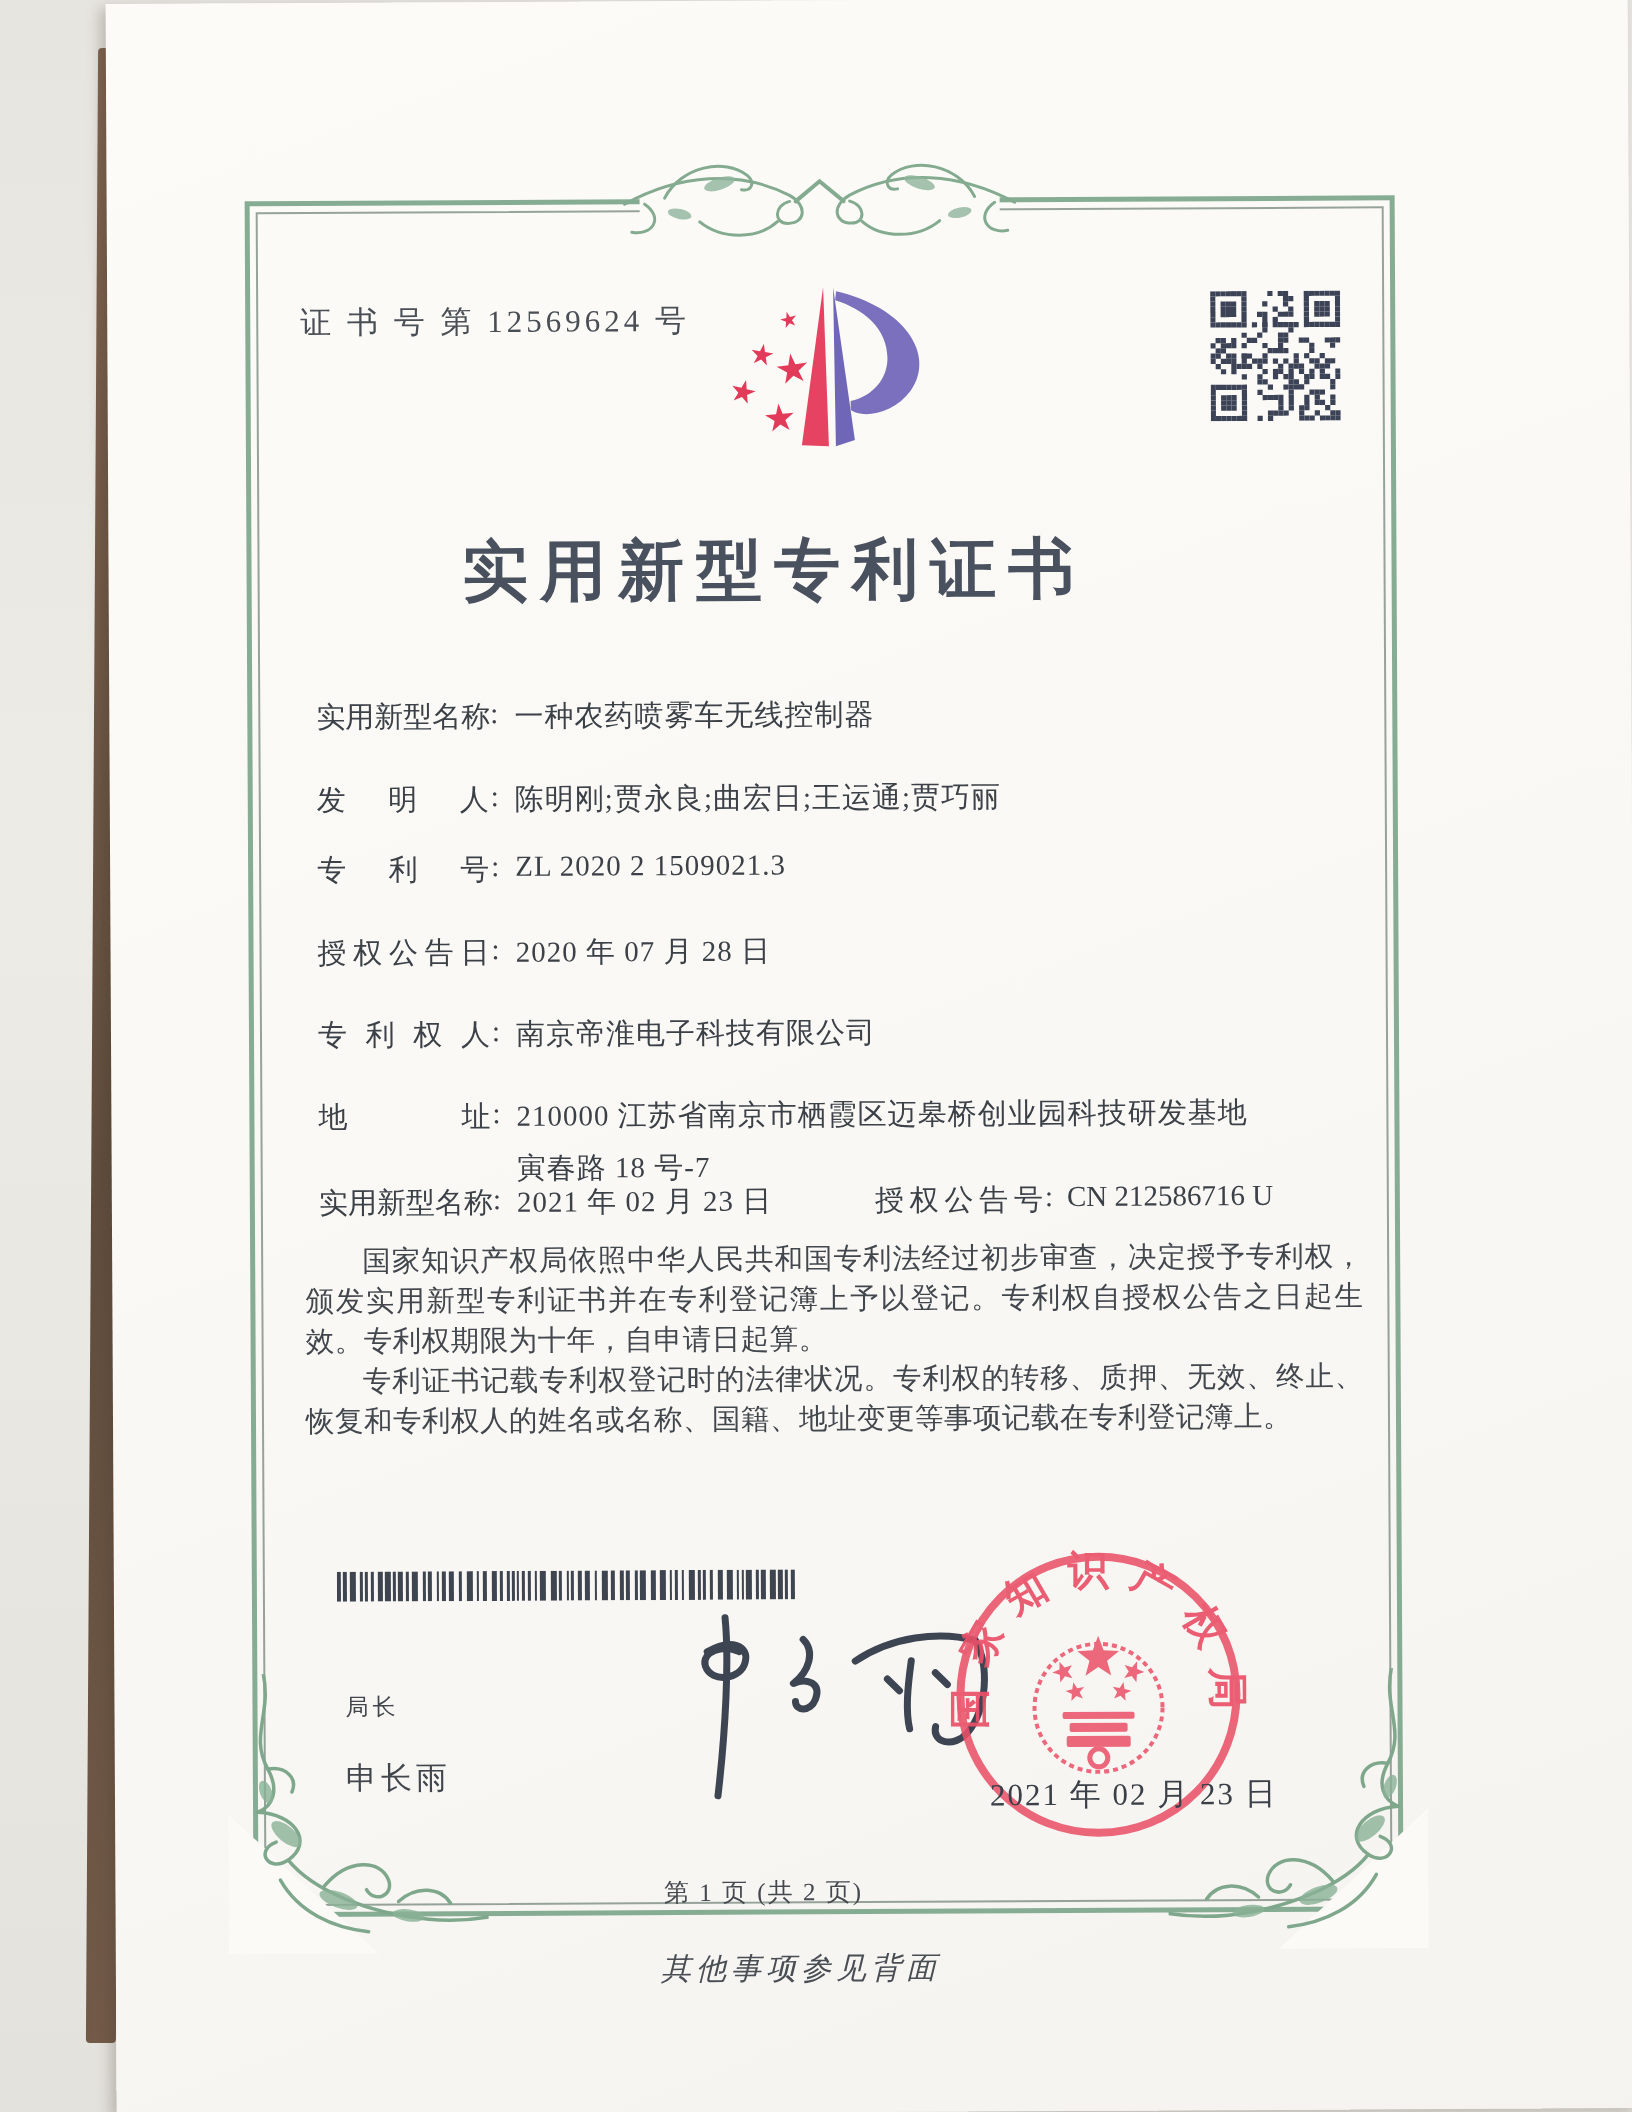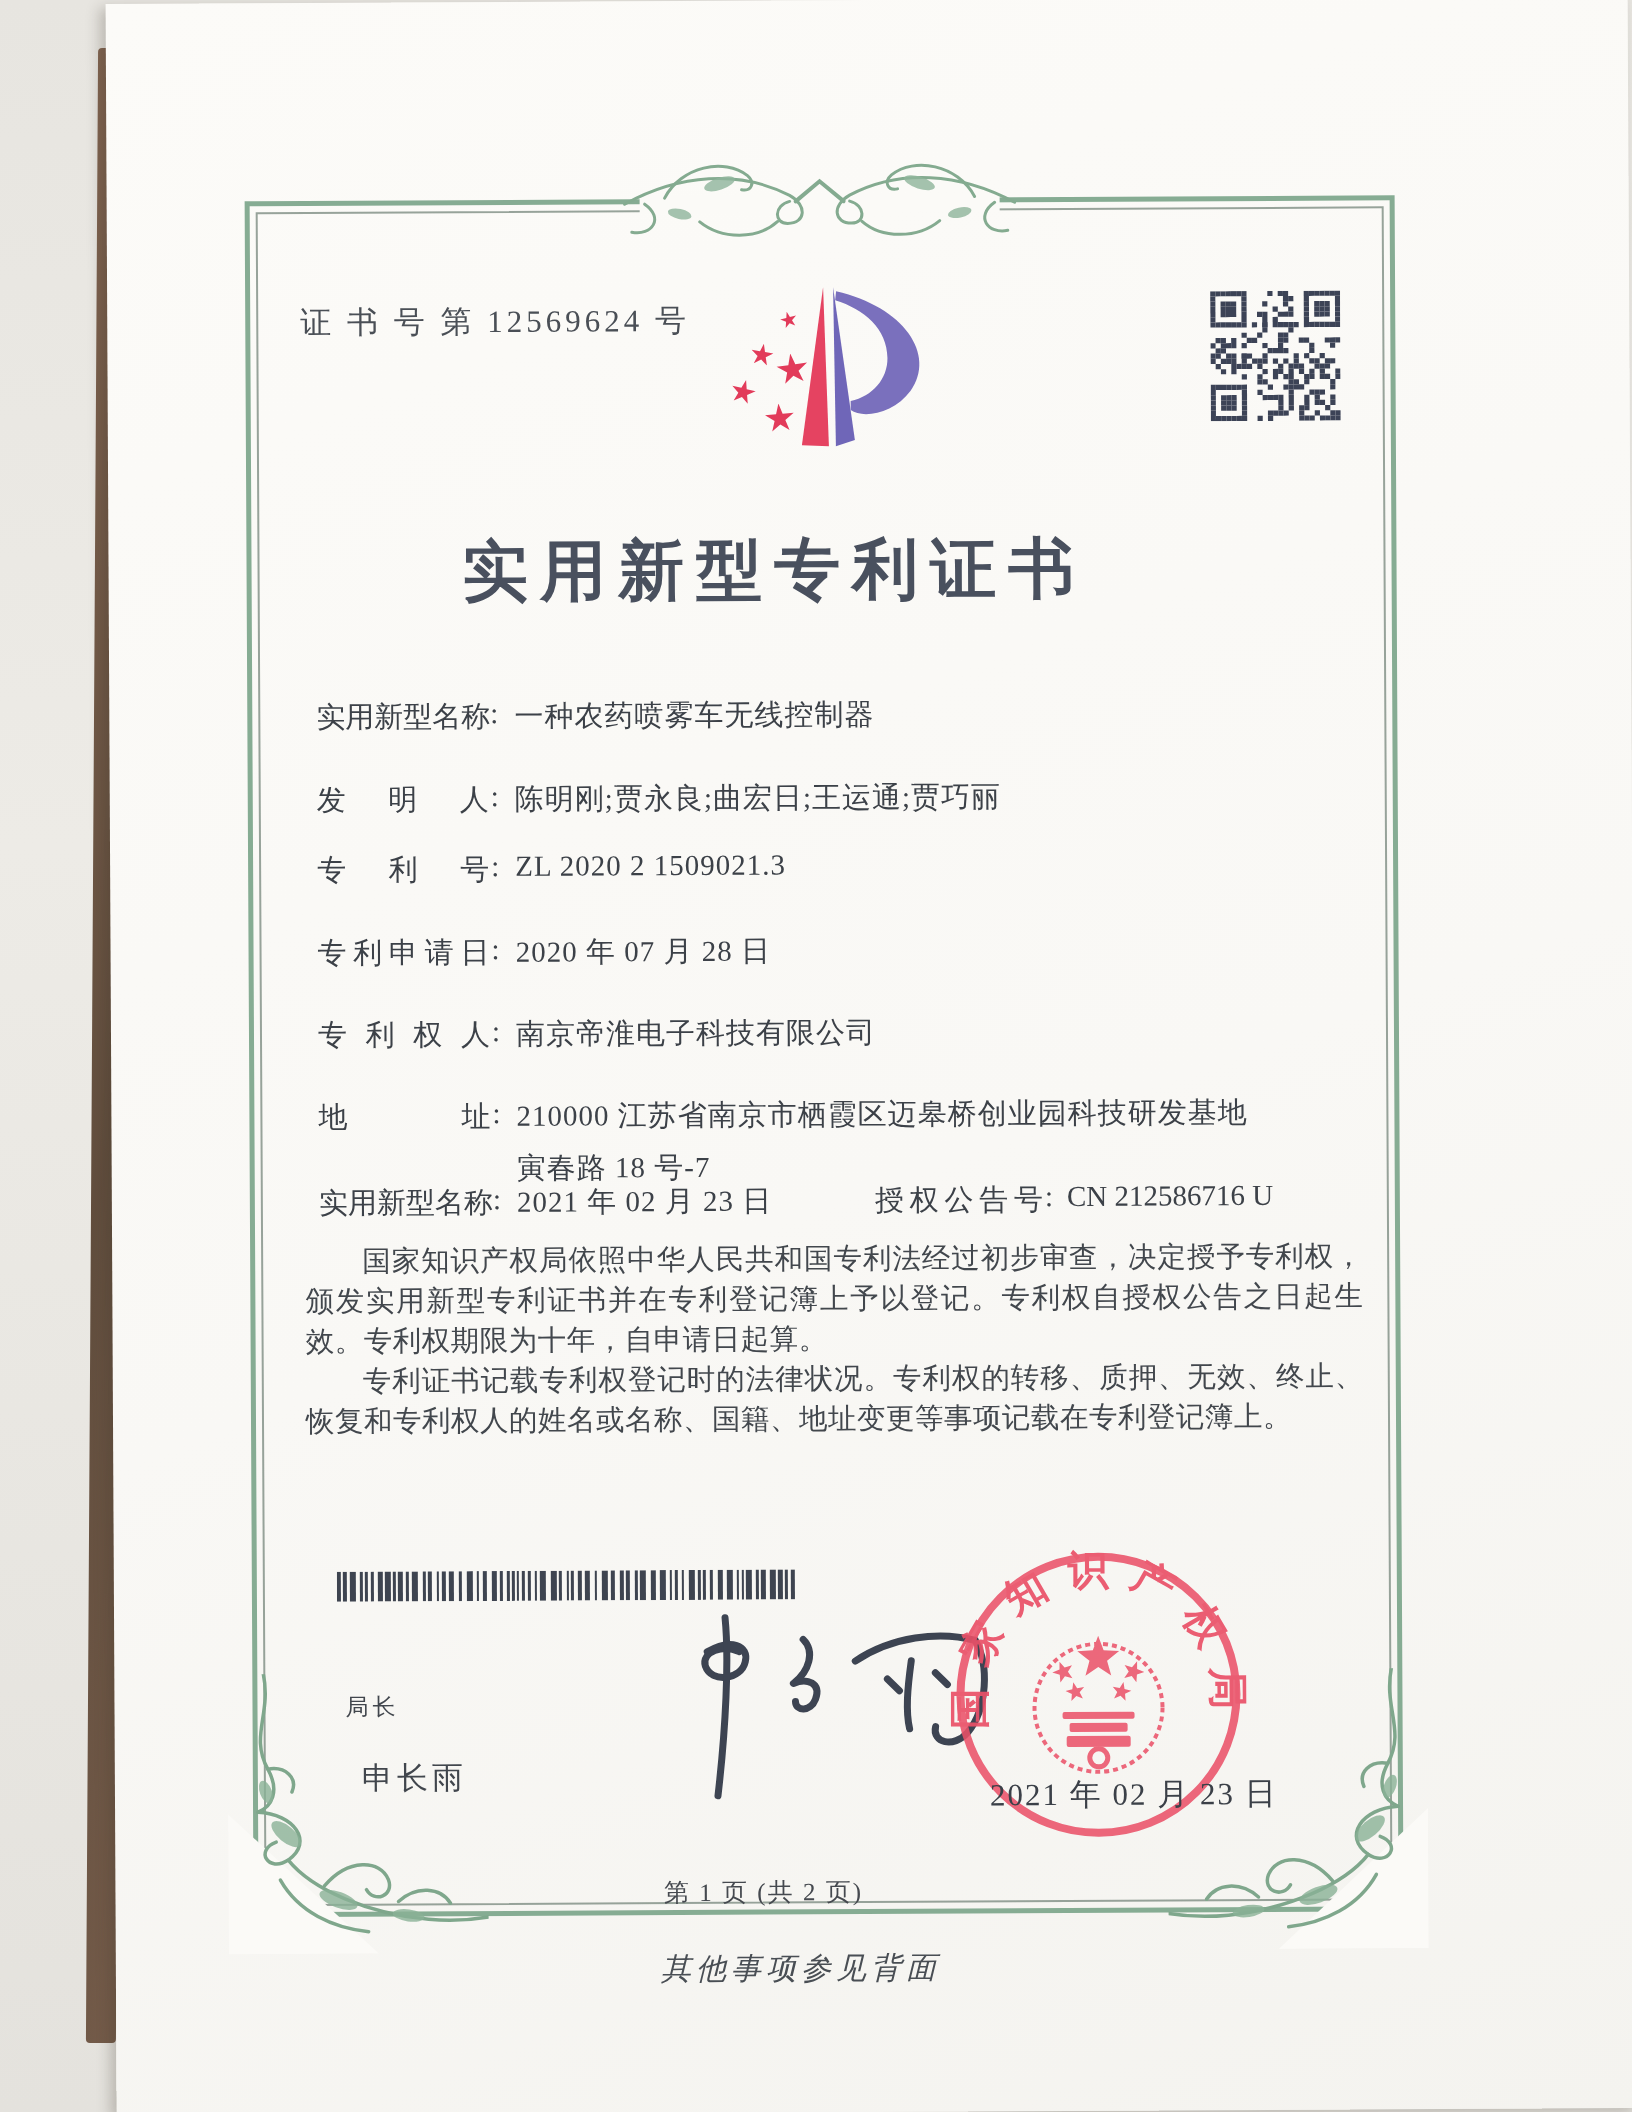--- a/index.html
+++ b/index.html
@@ -58,21 +58,21 @@
   .row2 .lbl{display:inline-block;width:168px;text-align:justify;text-align-last:justify;}
   .row2 .colon{display:inline-block;margin:0 14px 0 2px;}
   
   .paras{position:absolute;left:50px;top:1036px;width:1058px;font-size:28.5px;line-height:40px;
     color:#42474d;text-align:justify;letter-spacing:.5px;}
   .paras p{text-indent:2em;}
   
   .barcode{position:absolute;left:80px;top:1366px;width:470px;height:30px;}
   
   .signer-title{position:absolute;left:88px;top:1486px;font-size:23px;color:#41464d;letter-spacing:4px;font-family:"Liberation Sans","DejaVu Sans",sans-serif;}
-  .signer-name{position:absolute;left:88px;top:1552px;font-size:31px;color:#41464d;letter-spacing:4px;font-family:Liberation Sans, sans-serif;margin-left:16px;}
+  .signer-name{position:absolute;left:88px;top:1552px;font-size:31px;color:#41464d;letter-spacing:4px;font-family:Liberation Sans, sans-serif;}
   .signature{position:absolute;left:388px;top:1396px;width:390px;height:220px;}
   
   .seal{position:absolute;left:688px;top:1338px;width:306px;height:306px;opacity:.92;}
   .seal-date{position:absolute;left:732px;top:1572px;font-size:31px;color:#3b4048;letter-spacing:2px;z-index:5;}
   .page-info{position:absolute;left:0;top:1672px;width:1010px;text-align:center;font-size:25px;color:#45494f;letter-spacing:2px;}
   .footer-note{position:absolute;left:138px;top:1948px;width:1150px;text-align:center;
     font-size:30px;color:#494e54;letter-spacing:5px;transform:translateX(-28px);font-style:italic;}
 </style>
 </head>
 <body>
@@ -443,21 +443,21 @@
       <span class="lbl">发明人</span>
         <span class="colon">:</span>
       <span class="val">陈明刚;贾永良;曲宏日;王运通;贾巧丽</span>
     </div>
     <div class="row" style="top:645px;">
       <span class="lbl">专利号</span>
         <span class="colon">:</span>
       <span class="val">ZL 2020 2 1509021.3</span>
     </div>
     <div class="row" style="top:728px;">
-      <span class="lbl">专利申请日</span>
+      <span class="lbl">授权公告日</span>
         <span class="colon">:</span>
       <span class="val">2020 年 07 月 28 日</span>
     </div>
     <div class="row" style="top:810px;">
       <span class="lbl">专利权人</span>
         <span class="colon">:</span>
       <span class="val">南京帝淮电子科技有限公司</span>
     </div>
     <div class="row" style="top:892px;">
       <span class="lbl">地址</span>

